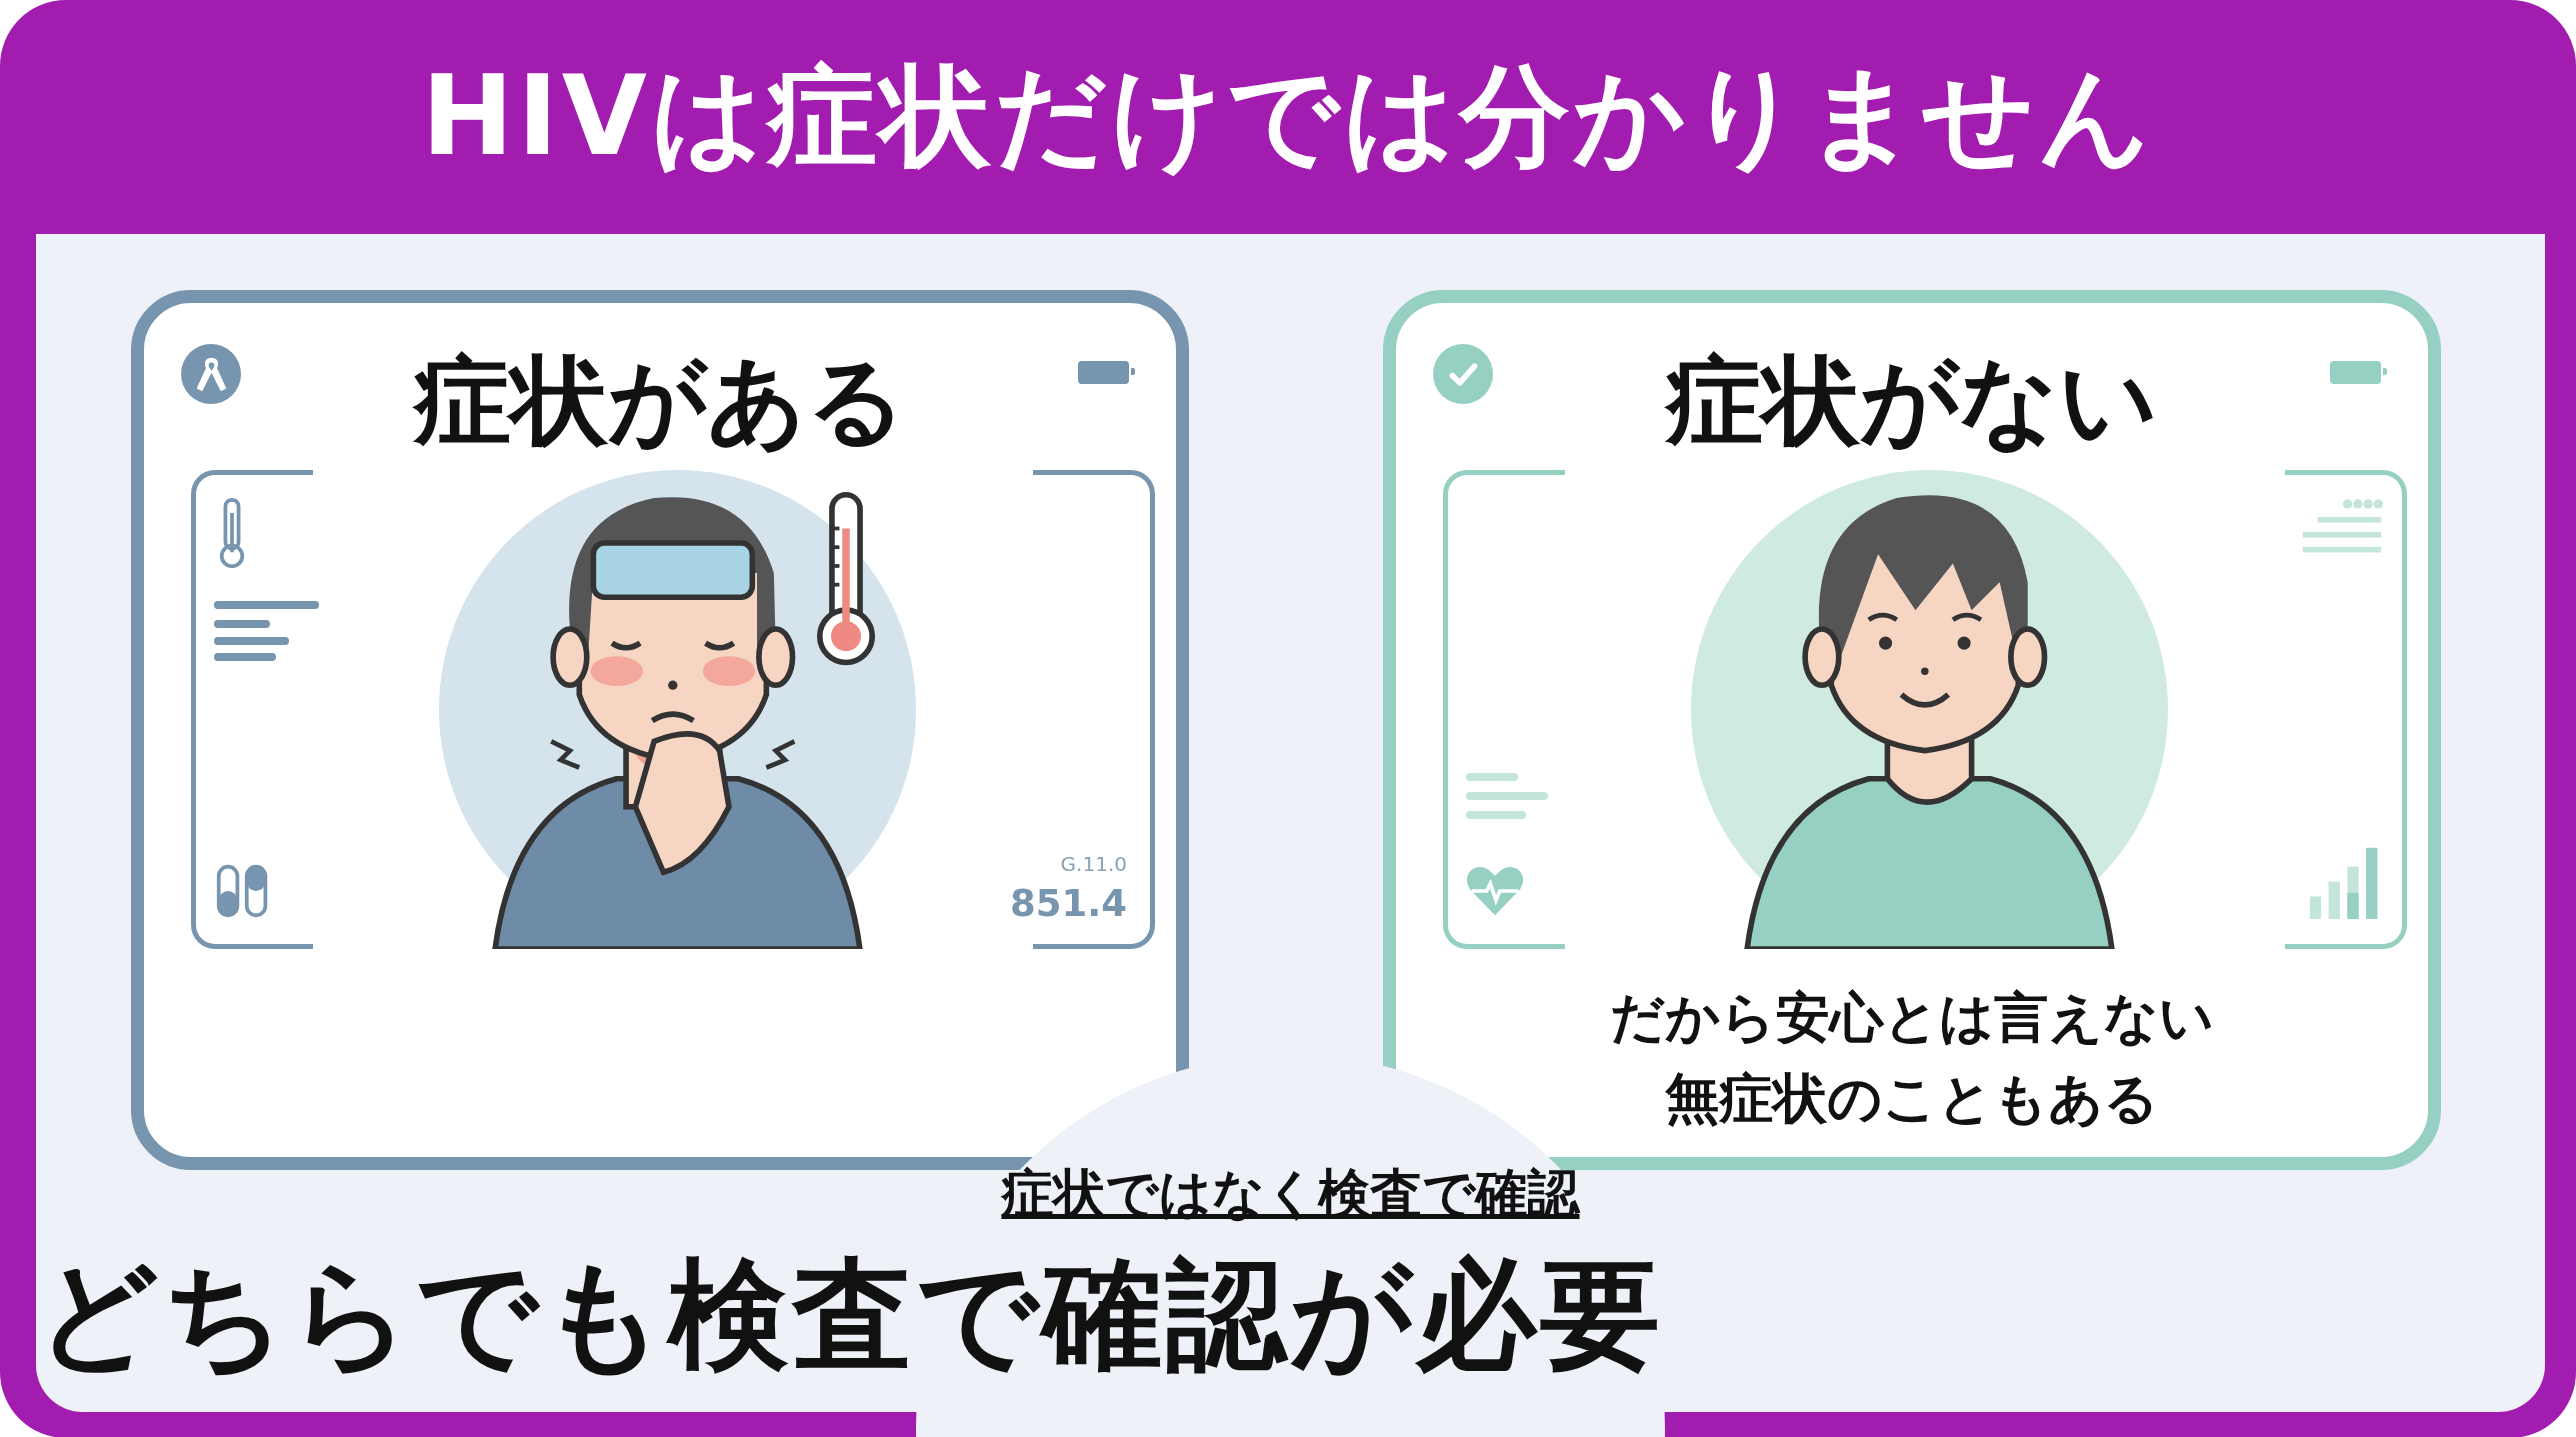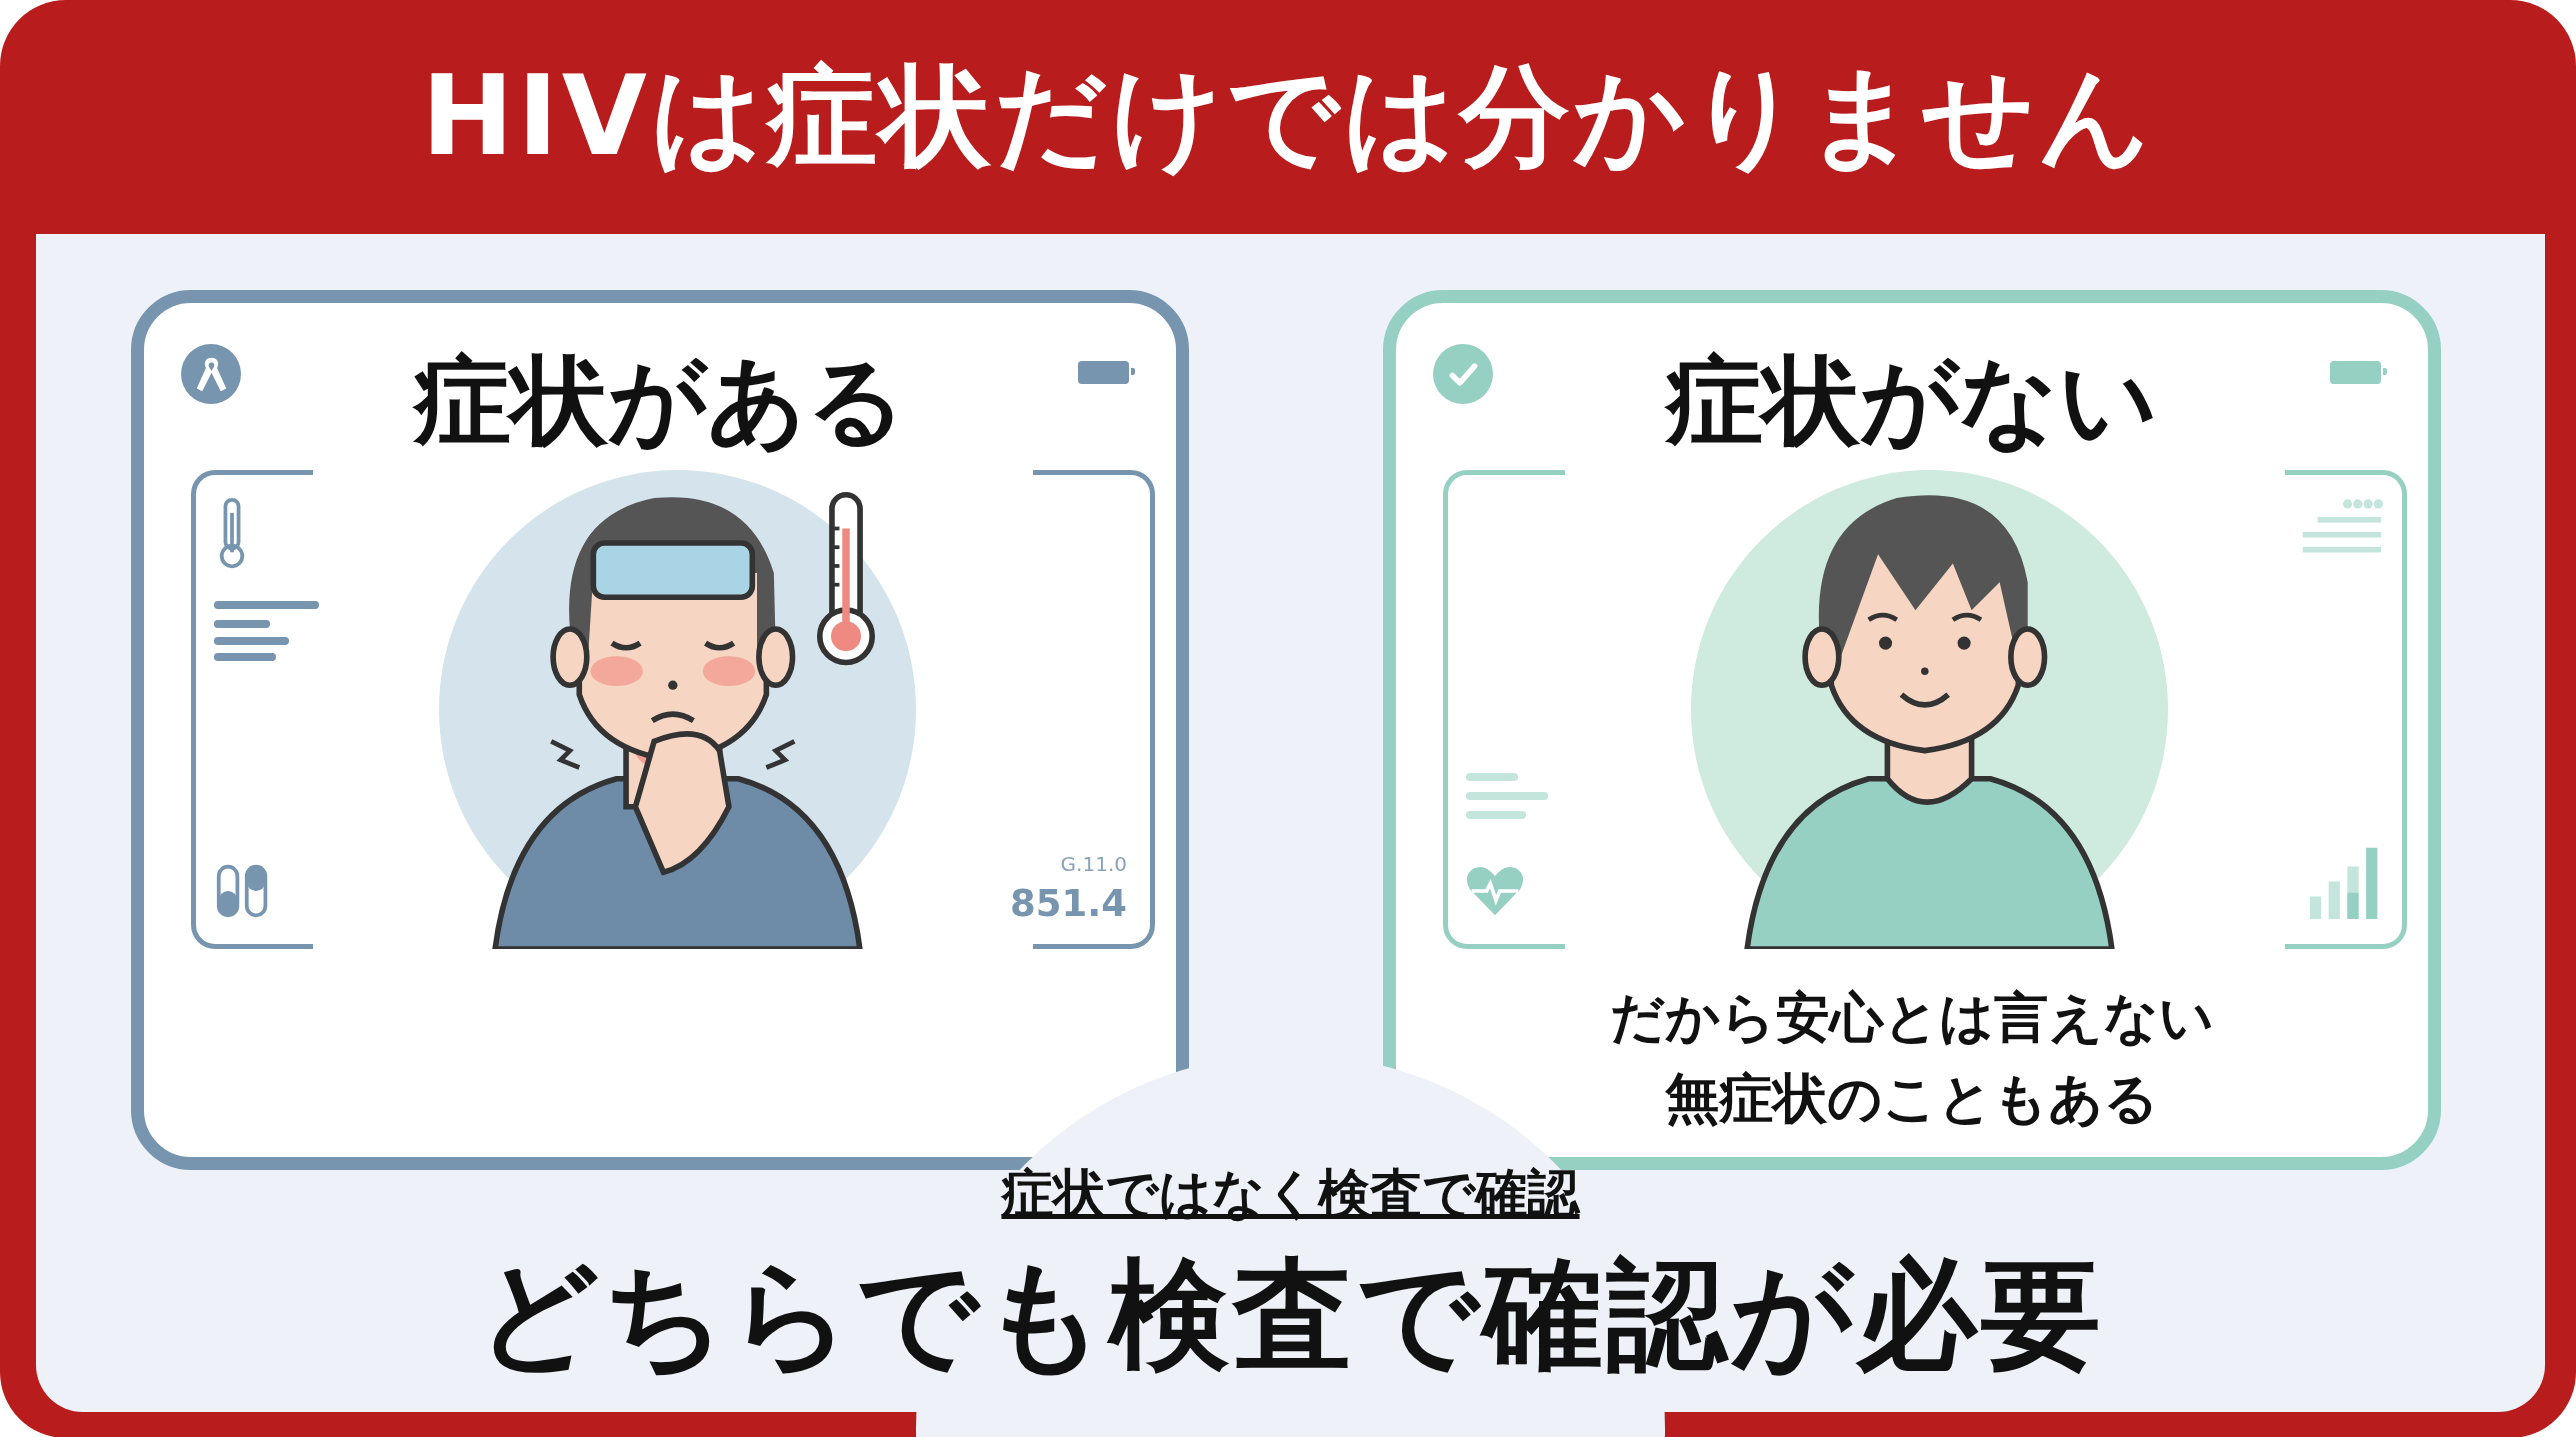--- a/index.html
+++ b/index.html
@@ -1,37 +1,37 @@
 <!DOCTYPE html>
 <html style="font-size:15px"><head>
 <meta charset="utf-8">
 <style>
   html,body{margin:0;padding:0;}
   body{width:2576px;height:1438px;overflow:hidden;background:#ffffff;font-family:"DejaVu Sans","Liberation Sans",sans-serif;}
-  .frame{position:absolute;left:0;top:0;width:2576px;height:1438px;background:#b91c1c;border-radius:66px;overflow:hidden;}
+  .frame{position:absolute;left:0;top:0;width:2576px;height:1438px;background:#a21caf;border-radius:66px;overflow:hidden;}
   .title{position:absolute;left:0;top:37px;width:2576px;text-align:center;color:#ffffff;font-weight:bold;font-size:110px;line-height:159px;letter-spacing:3.7px;}
   .panel{position:absolute;left:36px;top:234px;width:2509px;height:1178px;background:#eef2f8;border-radius:0 0 47px 47px;}
   .card{position:absolute;top:56px;width:1058px;height:880px;background:#ffffff;border-radius:60px;box-sizing:border-box;border:13px solid;}
   .card.left{left:95px;border-color:#7795ae;}
   .card.right{left:1331px;border-color:#96d0c2;margin-left:16px;}
   .card-title{position:absolute;top:37px;left:0;width:100%;text-align:center;font-weight:bold;font-size:97px;line-height:122px;color:#111;}
   .corner-icon{position:absolute;top:41px;left:37px;width:60px;height:60px;border-radius:50%;display:flex;align-items:center;justify-content:center;}
   .battery{position:absolute;top:58px;right:47px;width:51px;height:22.5px;border:3.7px solid;border-radius:3.7px;box-sizing:border-box;}
   .battery::after{content:"";position:absolute;right:-9.4px;top:3.7px;width:4.7px;height:7.5px;background:inherit;border-radius:0 1.9px 1.9px 0;}
   .battery .fill{position:absolute;left:2.8px;top:2.8px;right:2.8px;bottom:2.8px;}
   .screen{position:absolute;top:167px;left:47px;width:964px;height:479px;}
   .bracket{position:absolute;width:122px;height:479px;box-sizing:border-box;border:5.6px solid;}
   .bracket.l{left:0;top:0;border-right:none;border-radius:24px 0 0 24px;}
   .bracket.r{right:0;top:0;border-left:none;border-radius:0 24px 24px 0;}
   .illus{position:absolute;left:248px;top:0;width:477px;height:479px;}
   .bar{position:absolute;height:7.5px;border-radius:3.7px;}
   .caption{position:absolute;top:674px;left:0;width:100%;text-align:center;font-weight:bold;font-size:54px;line-height:81px;color:#111;}
   .bump{position:absolute;left:880px;top:820px;width:749px;height:749px;border-radius:50%;background:#eef2f8;}
   .sub{position:absolute;left:0;top:922px;width:2509px;text-align:center;font-weight:bold;font-size:52px;line-height:75px;color:#111;text-decoration:underline;}
-  .main{position:absolute;left:0;top:1006px;width:2509px;text-align:center;font-weight:bold;font-size:120px;line-height:150px;color:#111;letter-spacing:3.7px;}
+  .main{position:absolute;left:0;top:1006px;width:2509px;font-weight:bold;font-size:120px;line-height:150px;color:#111;letter-spacing:3.7px;}
   .mini{position:absolute;color:#8aa2b8;font-family:"DejaVu Sans",sans-serif;}
 </style>
 </head>
 <body>
 
 <div class="frame">
   <div class="title">HIVは症状だけでは分かりません</div>
 
   <div class="panel">
 

